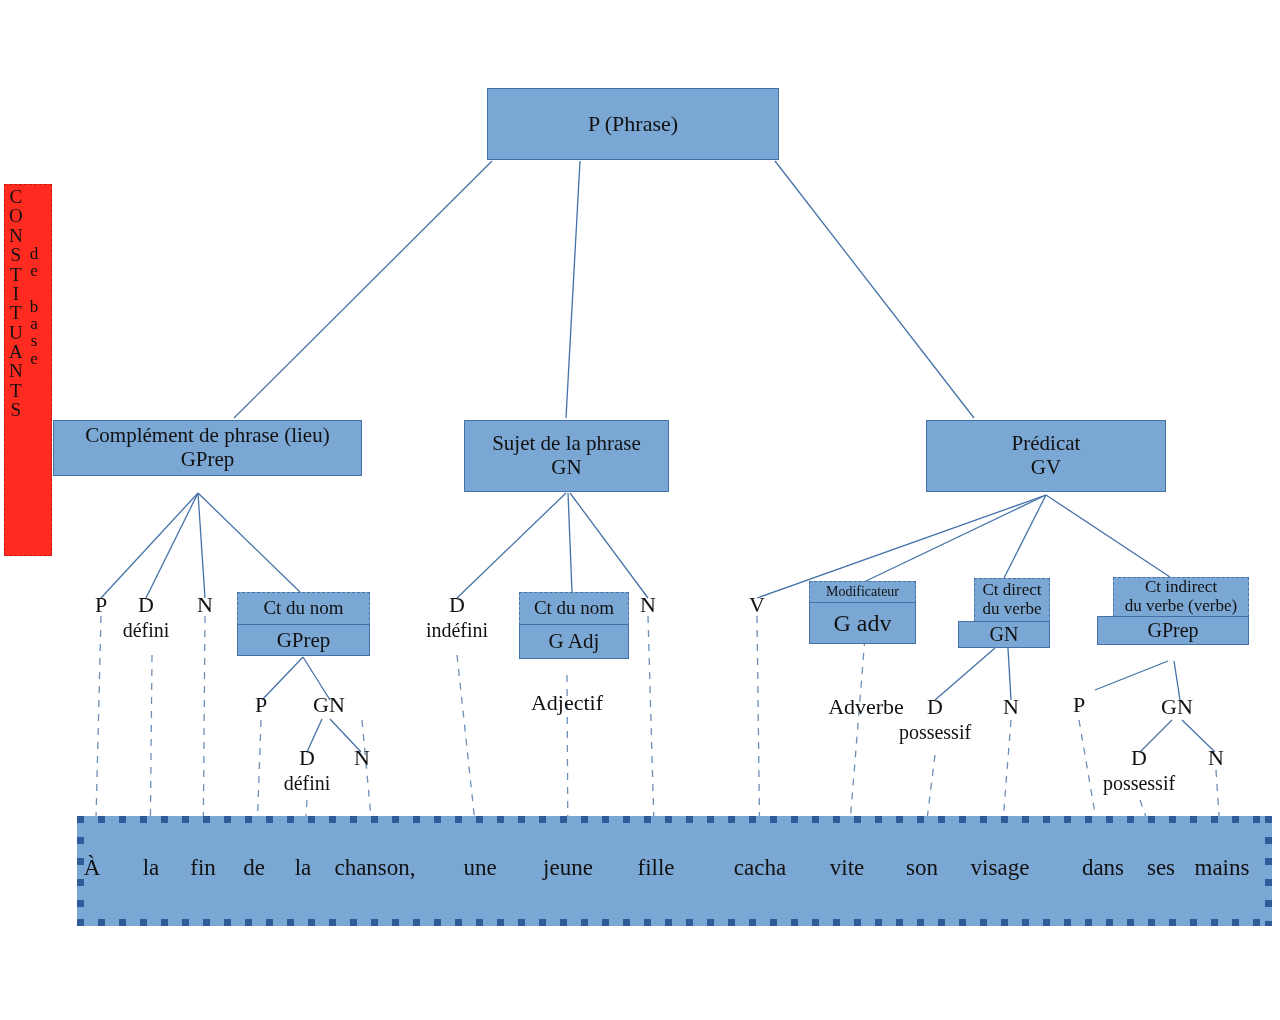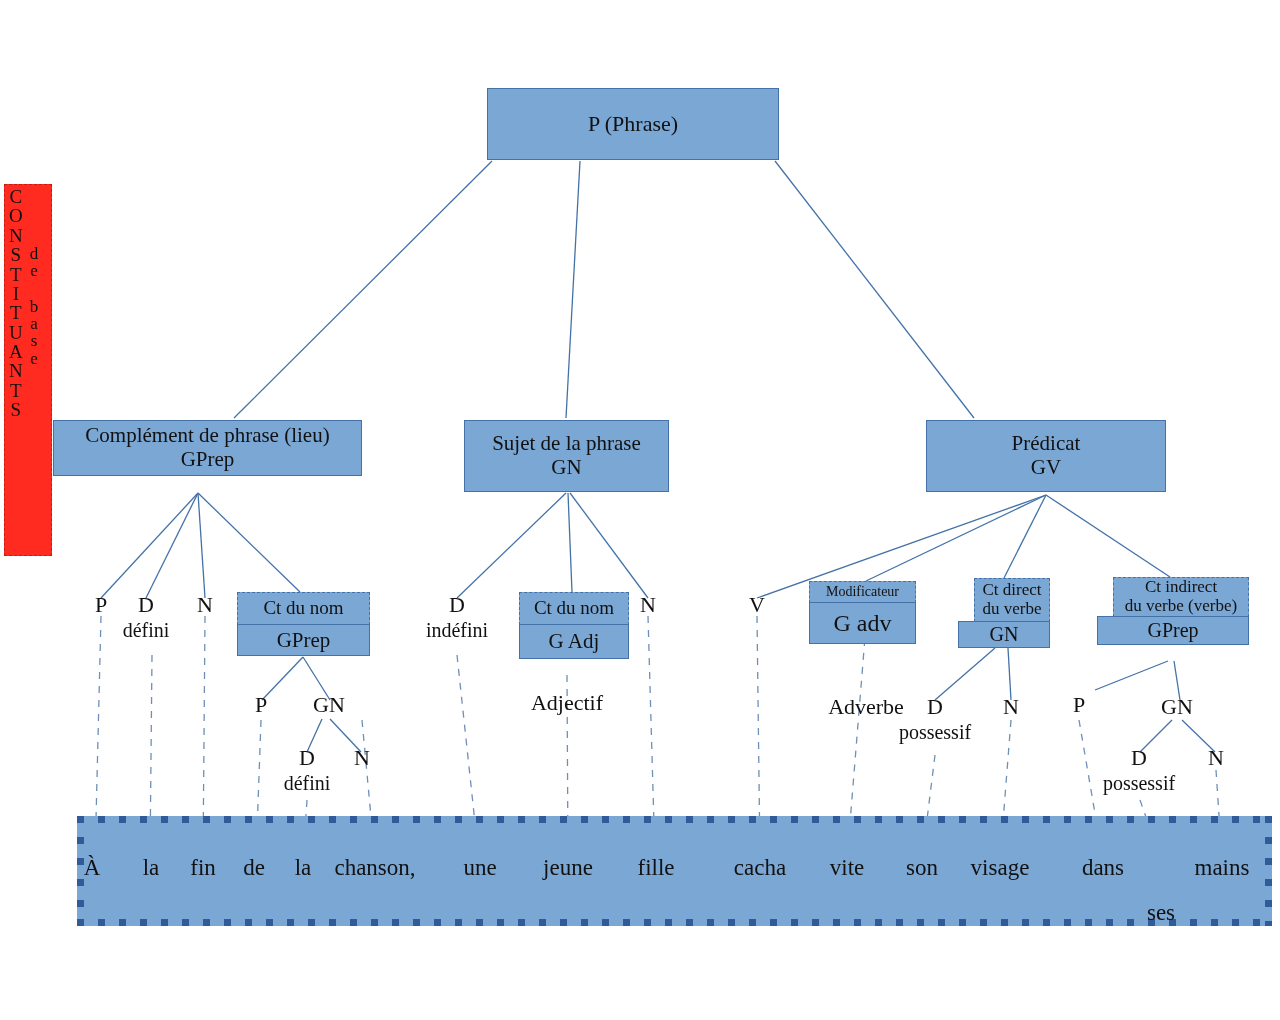--- a/index.html
+++ b/index.html
@@ -371,16 +371,16 @@
   <div class="word" style="left:303px;  top:855px;">la</div>
   <div class="word" style="left:375px;  top:855px;">chanson,</div>
   <div class="word" style="left:480px;  top:855px;">une</div>
   <div class="word" style="left:568px;  top:855px;">jeune</div>
   <div class="word" style="left:656px;  top:855px;">fille</div>
   <div class="word" style="left:760px;  top:855px;">cacha</div>
   <div class="word" style="left:847px;  top:855px;">vite</div>
   <div class="word" style="left:922px;  top:855px;">son</div>
   <div class="word" style="left:1000px; top:855px;">visage</div>
   <div class="word" style="left:1103px; top:855px;">dans</div>
-  <div class="word" style="left:1161px; top:855px;margin-top:45px;">ses</div>
+  <div class="word" style="left:1161px; top:855px;">ses</div>
   <div class="word" style="left:1222px; top:855px;">mains</div>
 
 </div>
 
 </body></html>

